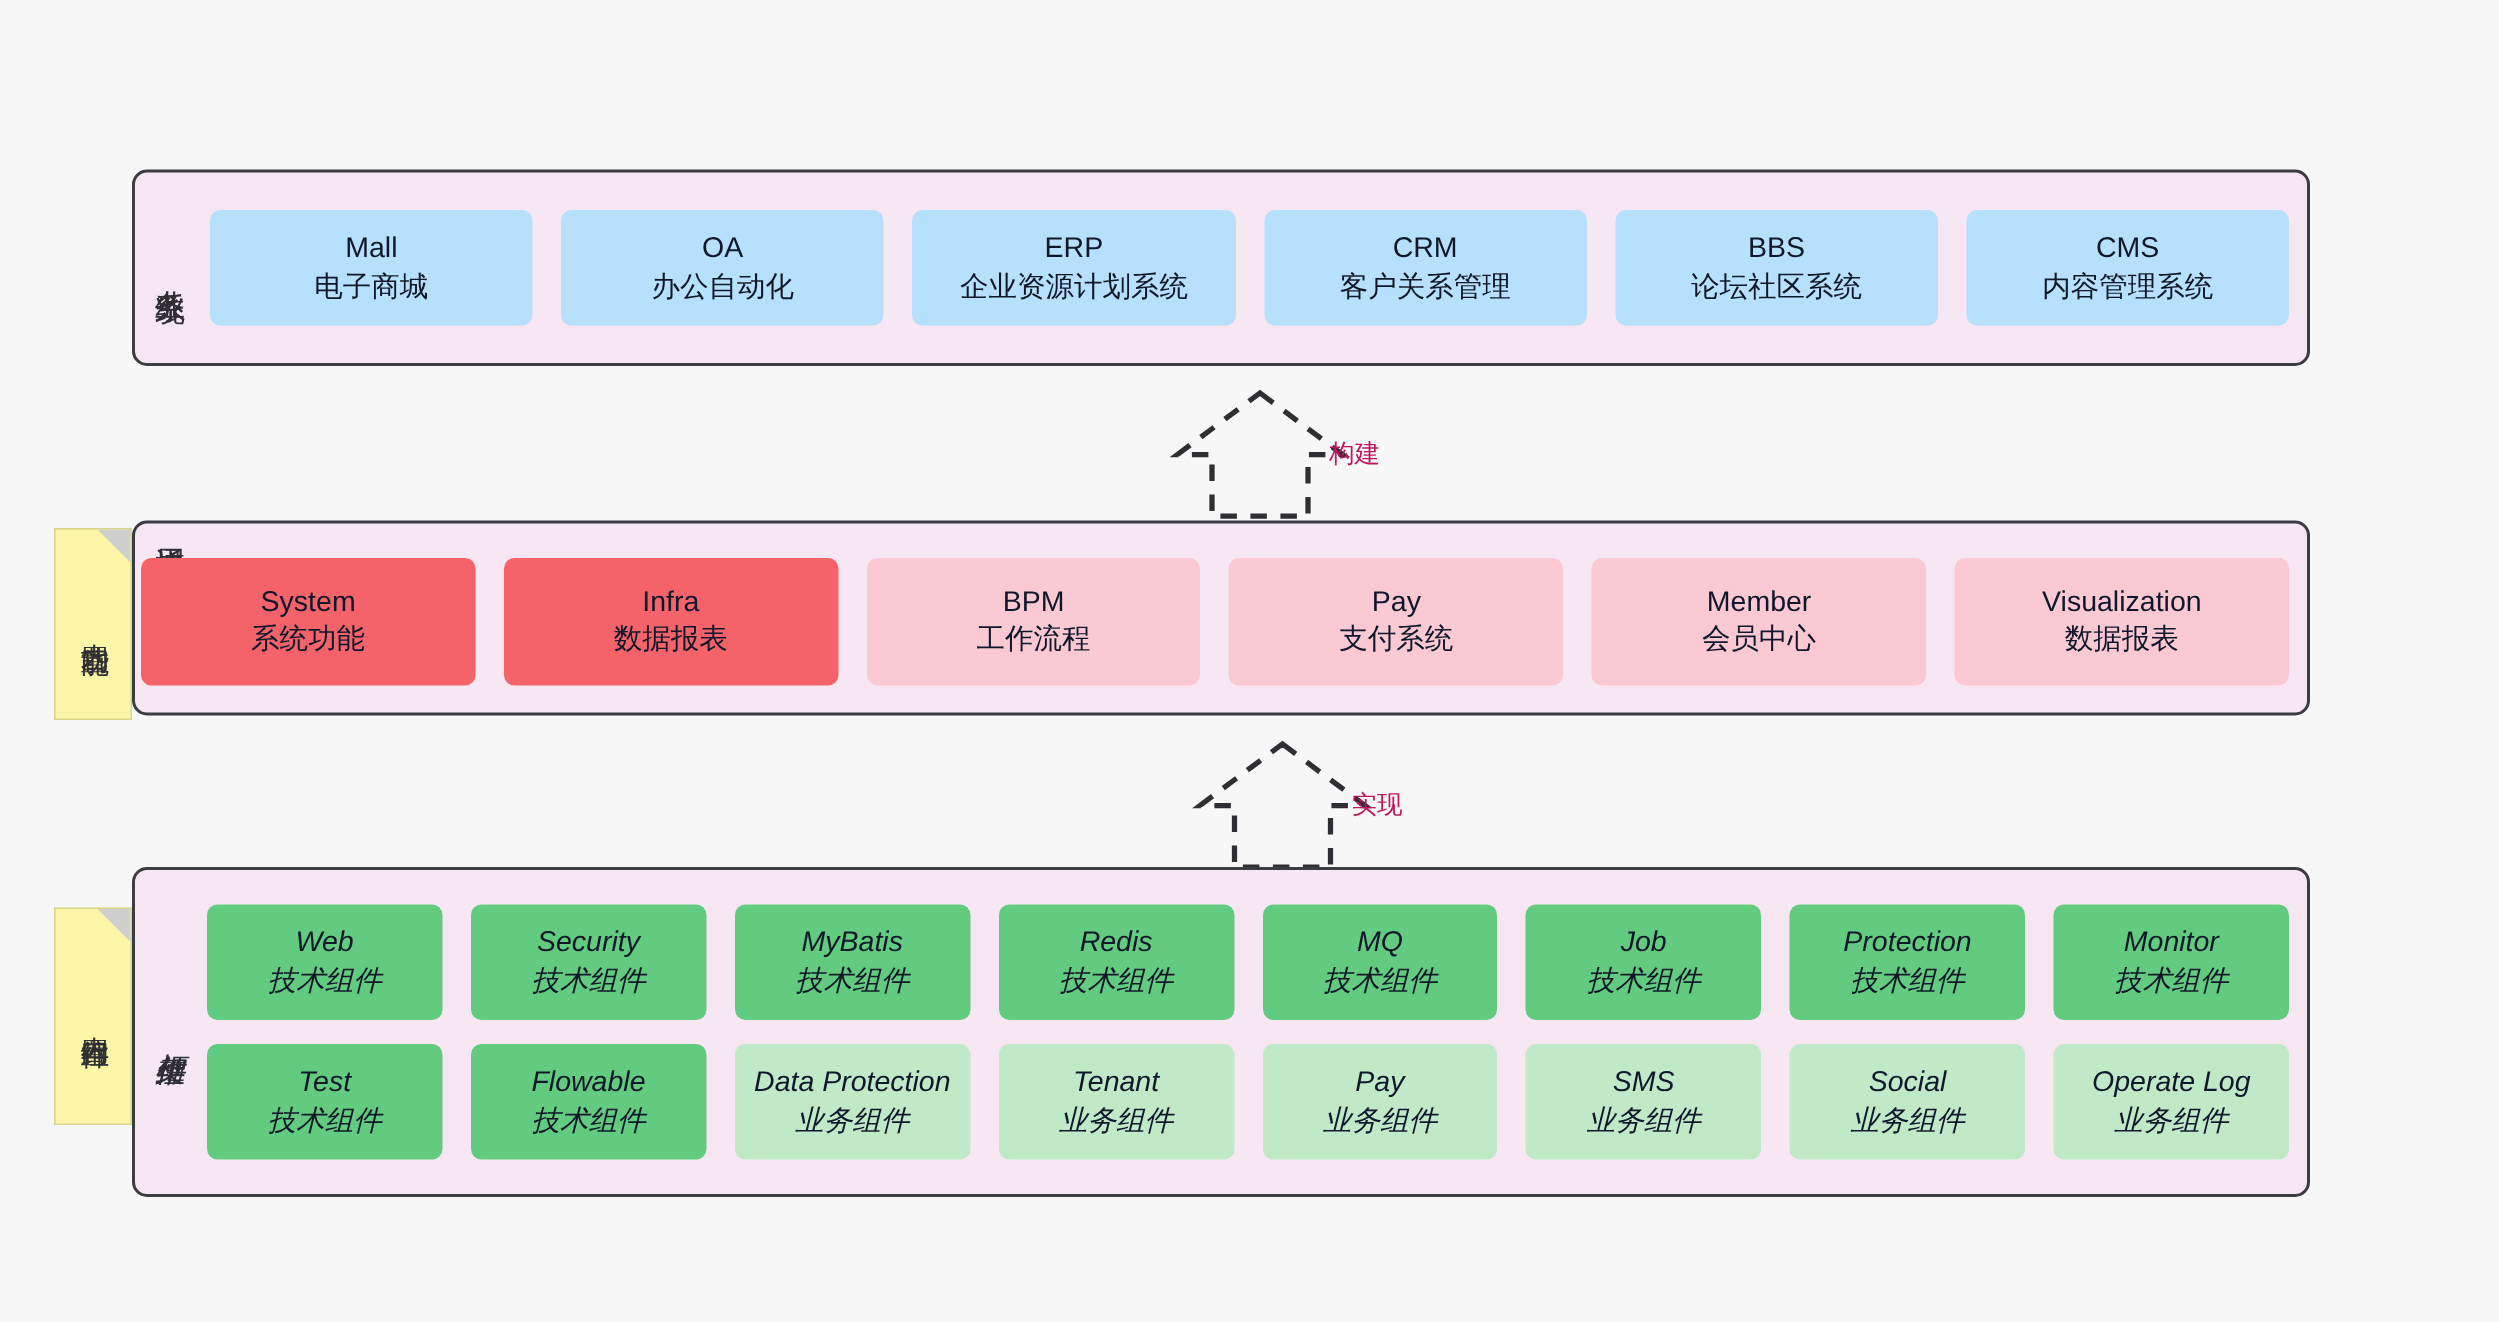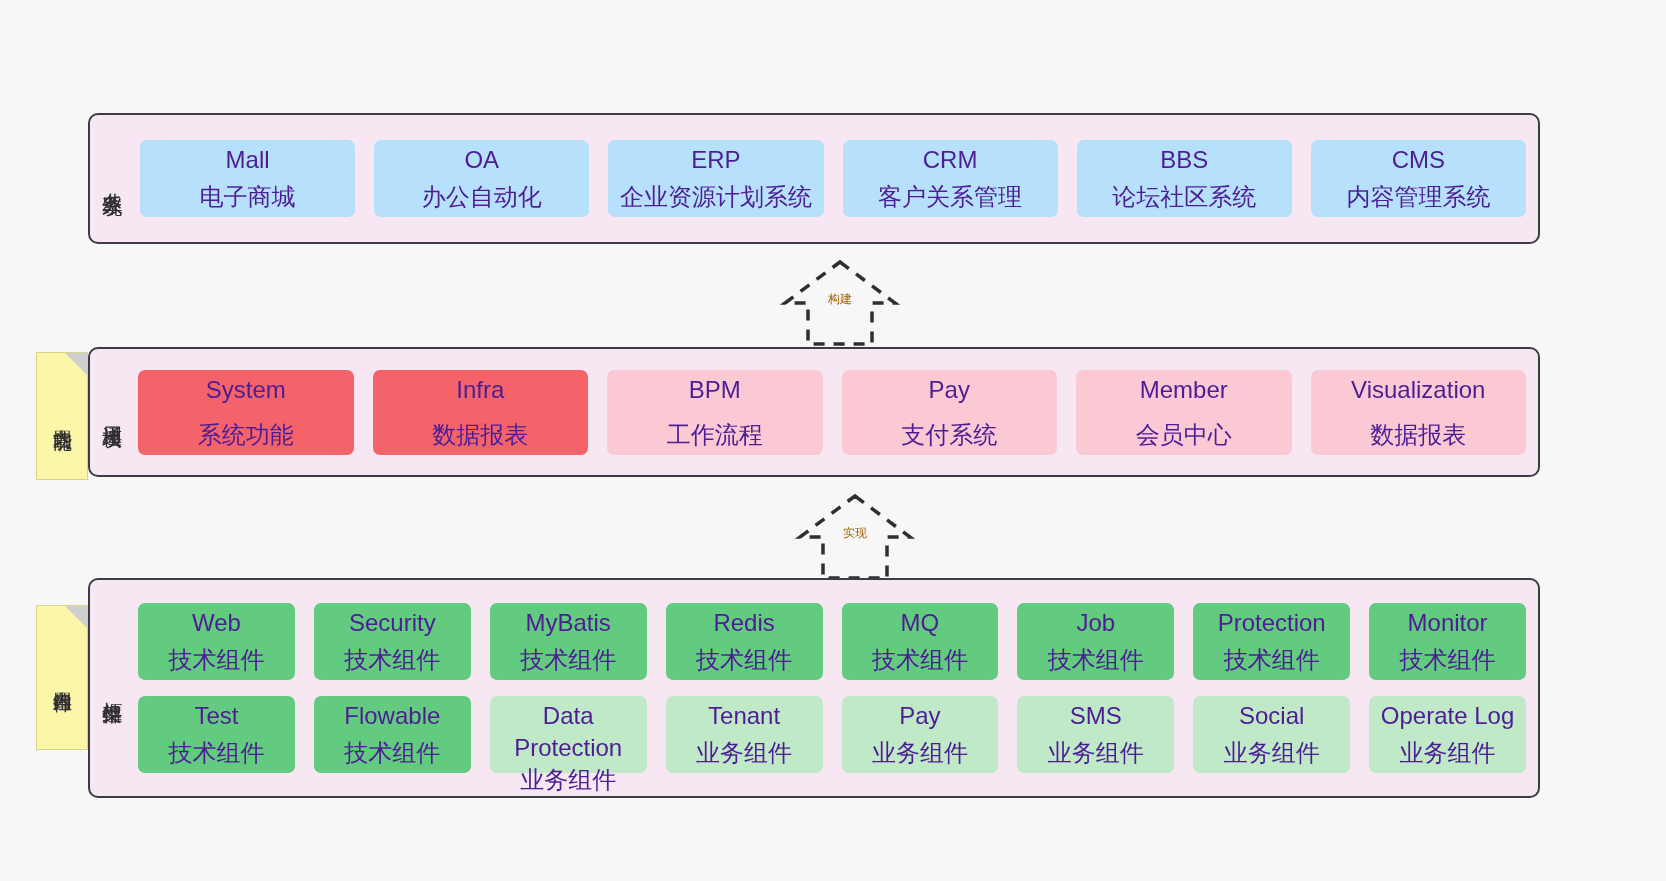--- a/index.html
+++ b/index.html
@@ -64,41 +64,41 @@
   }
 
   
   .card {
     flex: 1 1 0;
     box-sizing: border-box;
     border-radius: 7px;
     display: flex;
     flex-direction: column;
     align-items: center;
-    justify-content: space-between;
+    justify-content: center;
     text-align: center;
-    font-size: 24px;
+    font-size: 19px;
     line-height: 1.33;
-    color: #4c1d95;
+    color: #0f172a;
     padding: 4px 6px;
     user-select: none;
   }
   .card .t1 { display: block; }
   .card .t2 { display: block; }
 
   .c-blue       { background: #b6e0fb; height: 77px; }
   .c-red        { background: #f4636a; height: 85px; }
   .c-pink       { background: #fbc9d4; height: 85px; }
   .c-green      { background: #63cb7f; height: 77px; }
   .c-lightgreen { background: #c0e9c8; height: 77px; }
 
   
   #layer-business { left: 88px;  top: 113px; width: 1452px; height: 131px; }
-  #layer-common   { left: 88px;  top: 347px; width: 1452px; height: 130px; }
-  #layer-frame    { left: 88px;  top: 578px; width: 1452px; height: 220px; }
+  #layer-common   { left: 88px;  top: 347px; width: 1452px; height: 130px; flex-direction: column; }
+  #layer-frame    { left: 88px;  top: 578px; width: 1452px; height: 220px; font-style: italic; }
 
   #layer-business .layer-body { padding-left: 6px; }
 
   
   .note {
     position: absolute;
     box-sizing: border-box;
     background: #fcf7a8;
     border: 1px solid #d9d48c;
     display: flex;
@@ -136,23 +136,23 @@
   .arrow-group svg {
     position: absolute;
     left: 0; top: 0;
     overflow: visible;
   }
   .arrow-label {
     position: absolute;
     left: 0;
     top: 33px;
     width: 160px;
-    text-align: center;
-    font-size: 12px;
-    color: #a16207;
+    text-align: right;
+    font-size: 17px;
+    color: #be185d;
     user-select: none;
   }
 </style>
 </head>
 <body>
 
 <div id="stage">
 
   <div class="layer" id="layer-business">
     <div class="layer-title">业务系统</div>

